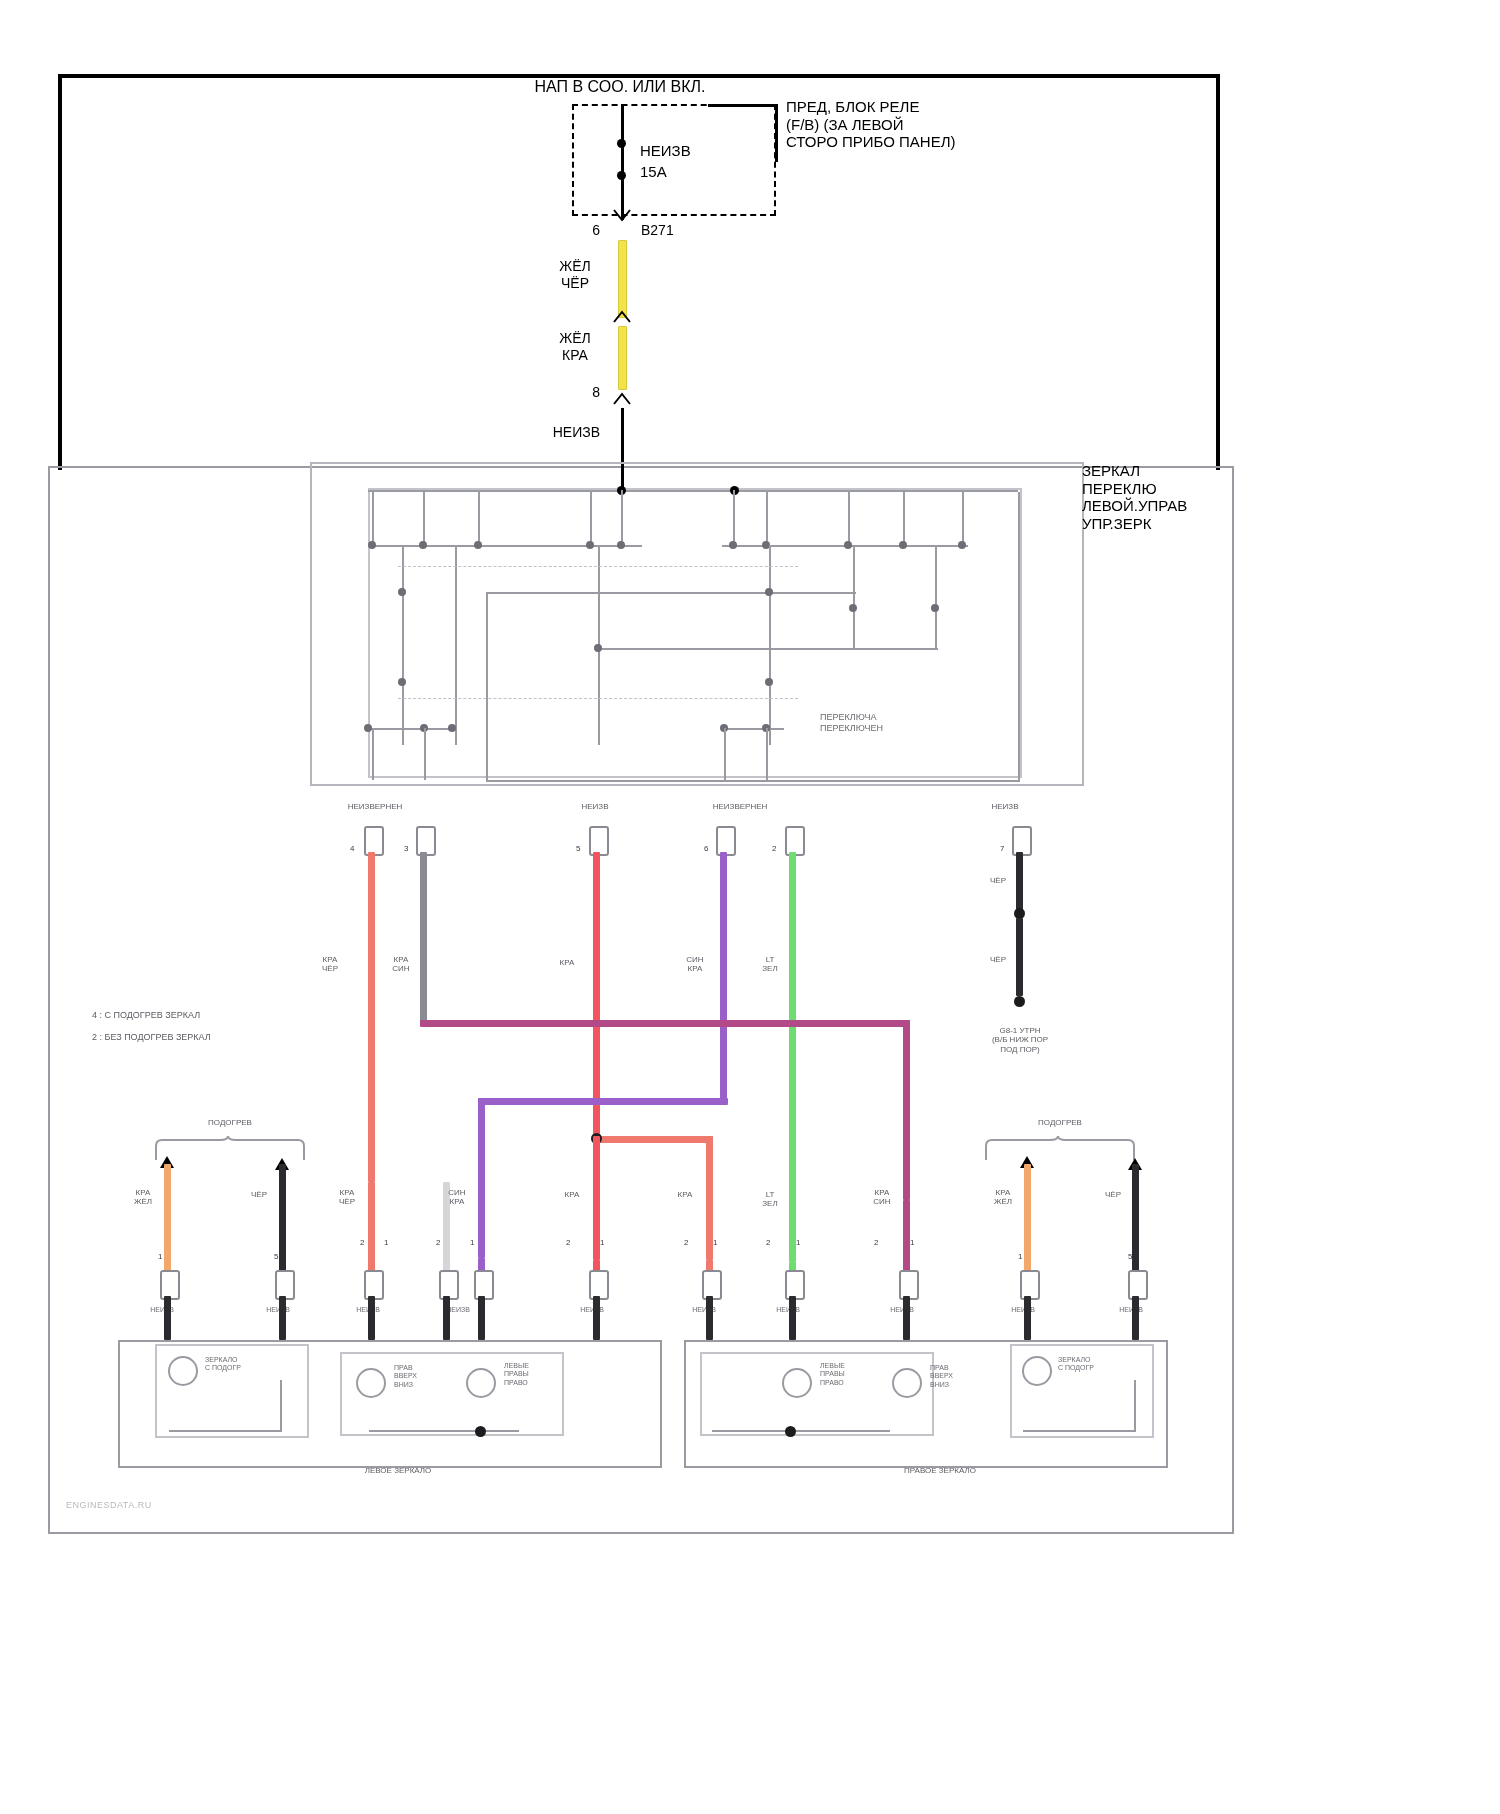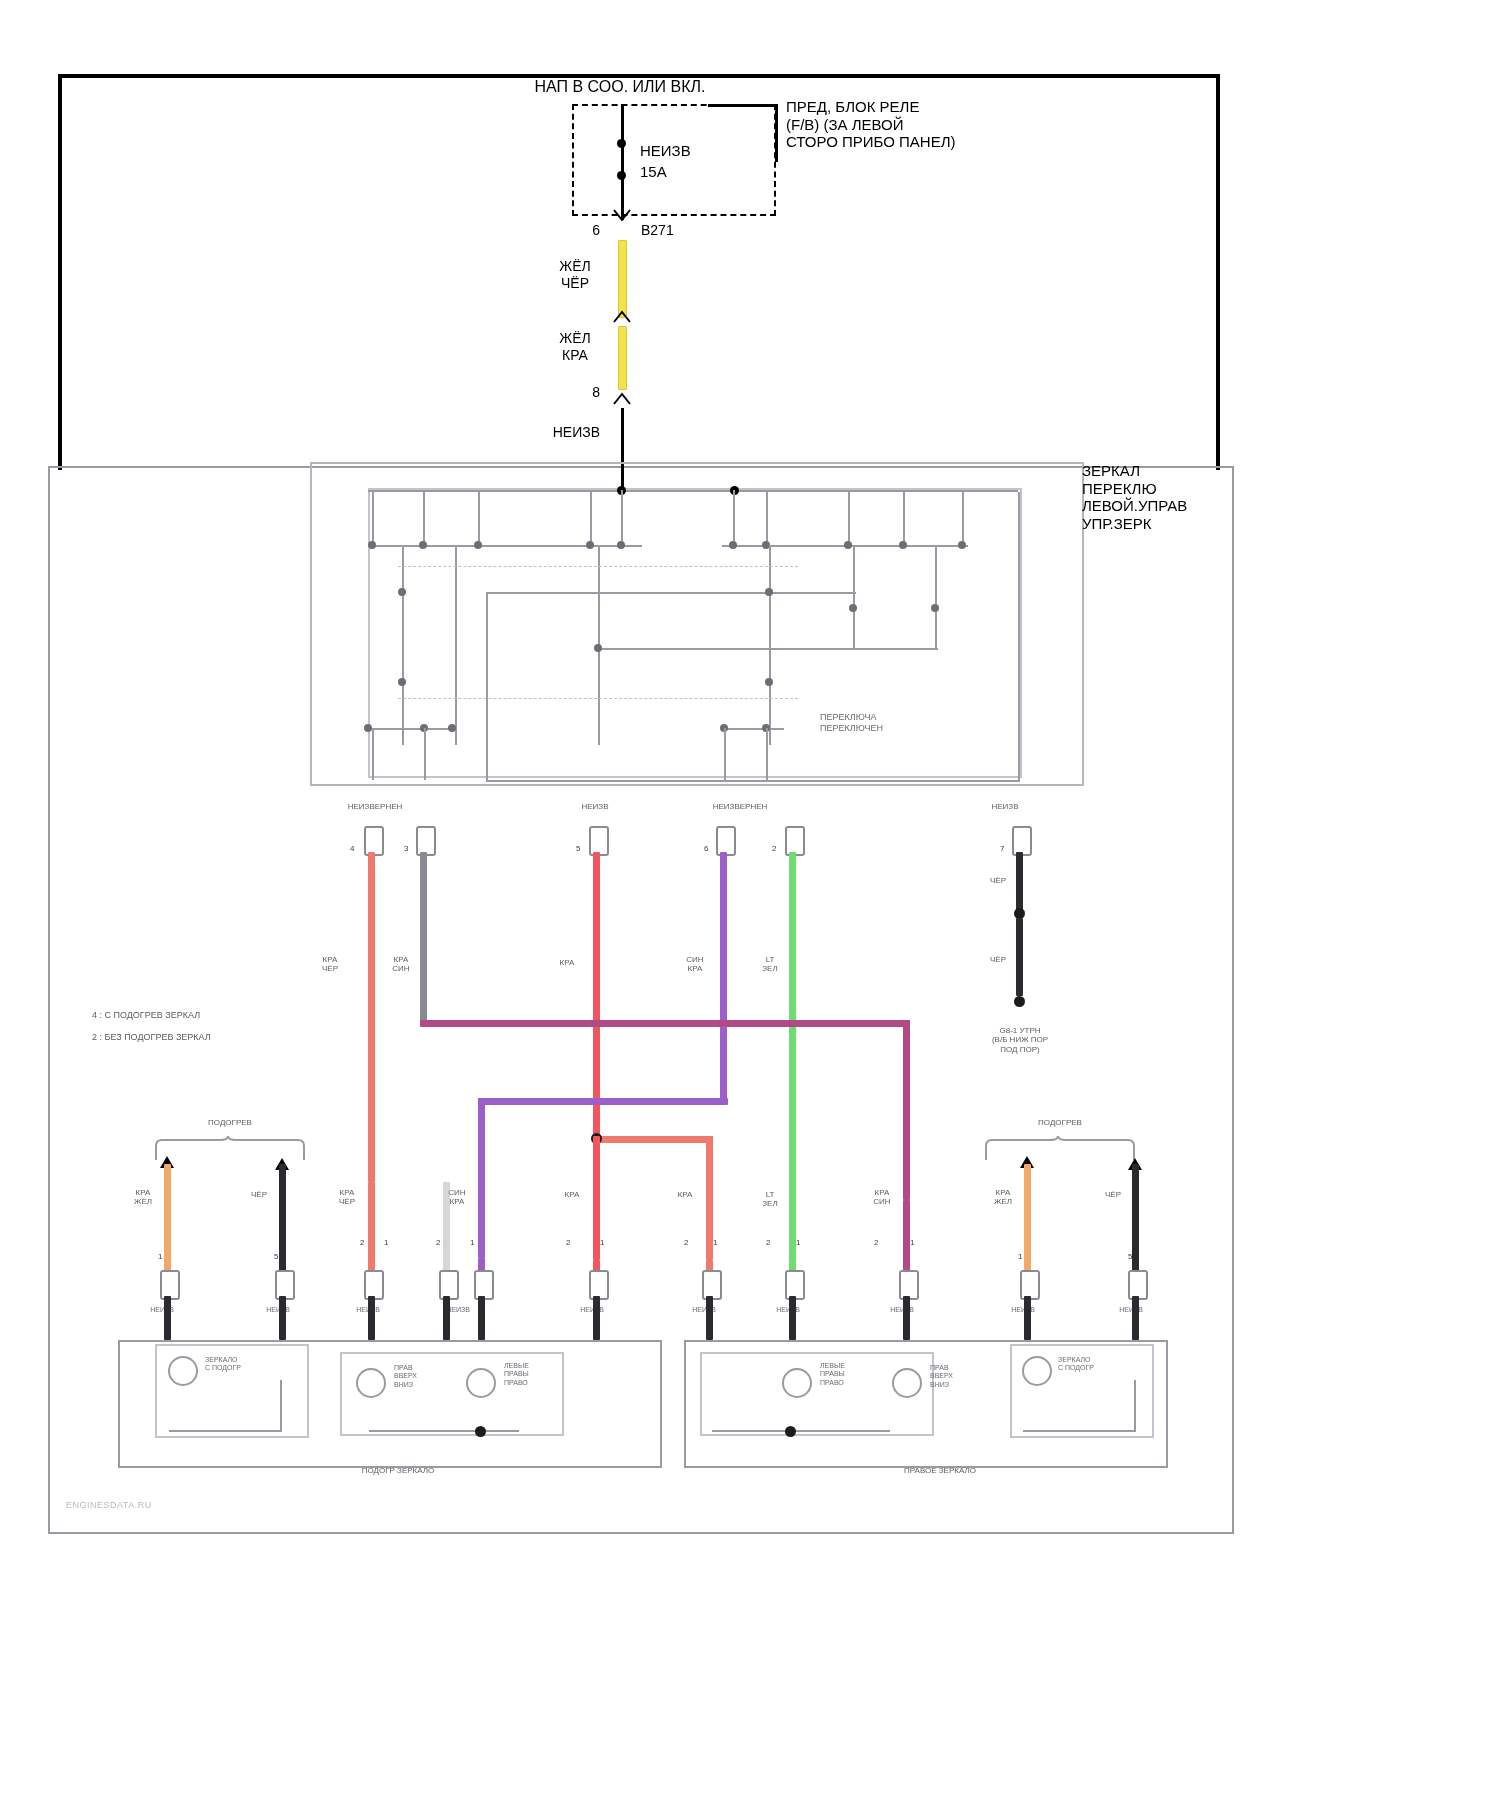--- a/index.html
+++ b/index.html
@@ -349,21 +349,21 @@
   <div class="motor" style="left:356px;top:1368px;"></div>
   <div class="lbl tiny2" style="left:394px;top:1364px;">ПРАВ
 ВВЕРХ
 ВНИЗ</div>
   <div class="motor" style="left:466px;top:1368px;"></div>
   <div class="lbl tiny2" style="left:504px;top:1362px;">ЛЕВЫЕ
 ПРАВЫ
 ПРАВО</div>
   <div class="gh" style="left:369px;top:1430px;width:150px;"></div>
   <div class="splice" style="left:475px;top:1426px;"></div>
-  <div class="lbl c tiny" style="left:308px;top:1466px;width:180px;">ПОДОГР ЗЕРКАЛО</div>
+  <div class="lbl c tiny" style="left:308px;top:1466px;width:180px;">ЛЕВОЕ ЗЕРКАЛО</div>
 
   <div class="mirbox" style="left:684px;top:1340px;width:480px;height:124px;"></div>
   <div class="mirbox" style="left:700px;top:1352px;width:230px;height:80px;border-color:#c3c3ca;"></div>
   <div class="motor" style="left:782px;top:1368px;"></div>
   <div class="lbl tiny2" style="left:820px;top:1362px;">ЛЕВЫЕ
 ПРАВЫ
 ПРАВО</div>
   <div class="motor" style="left:892px;top:1368px;"></div>
   <div class="lbl tiny2" style="left:930px;top:1364px;">ПРАВ
 ВВЕРХ

